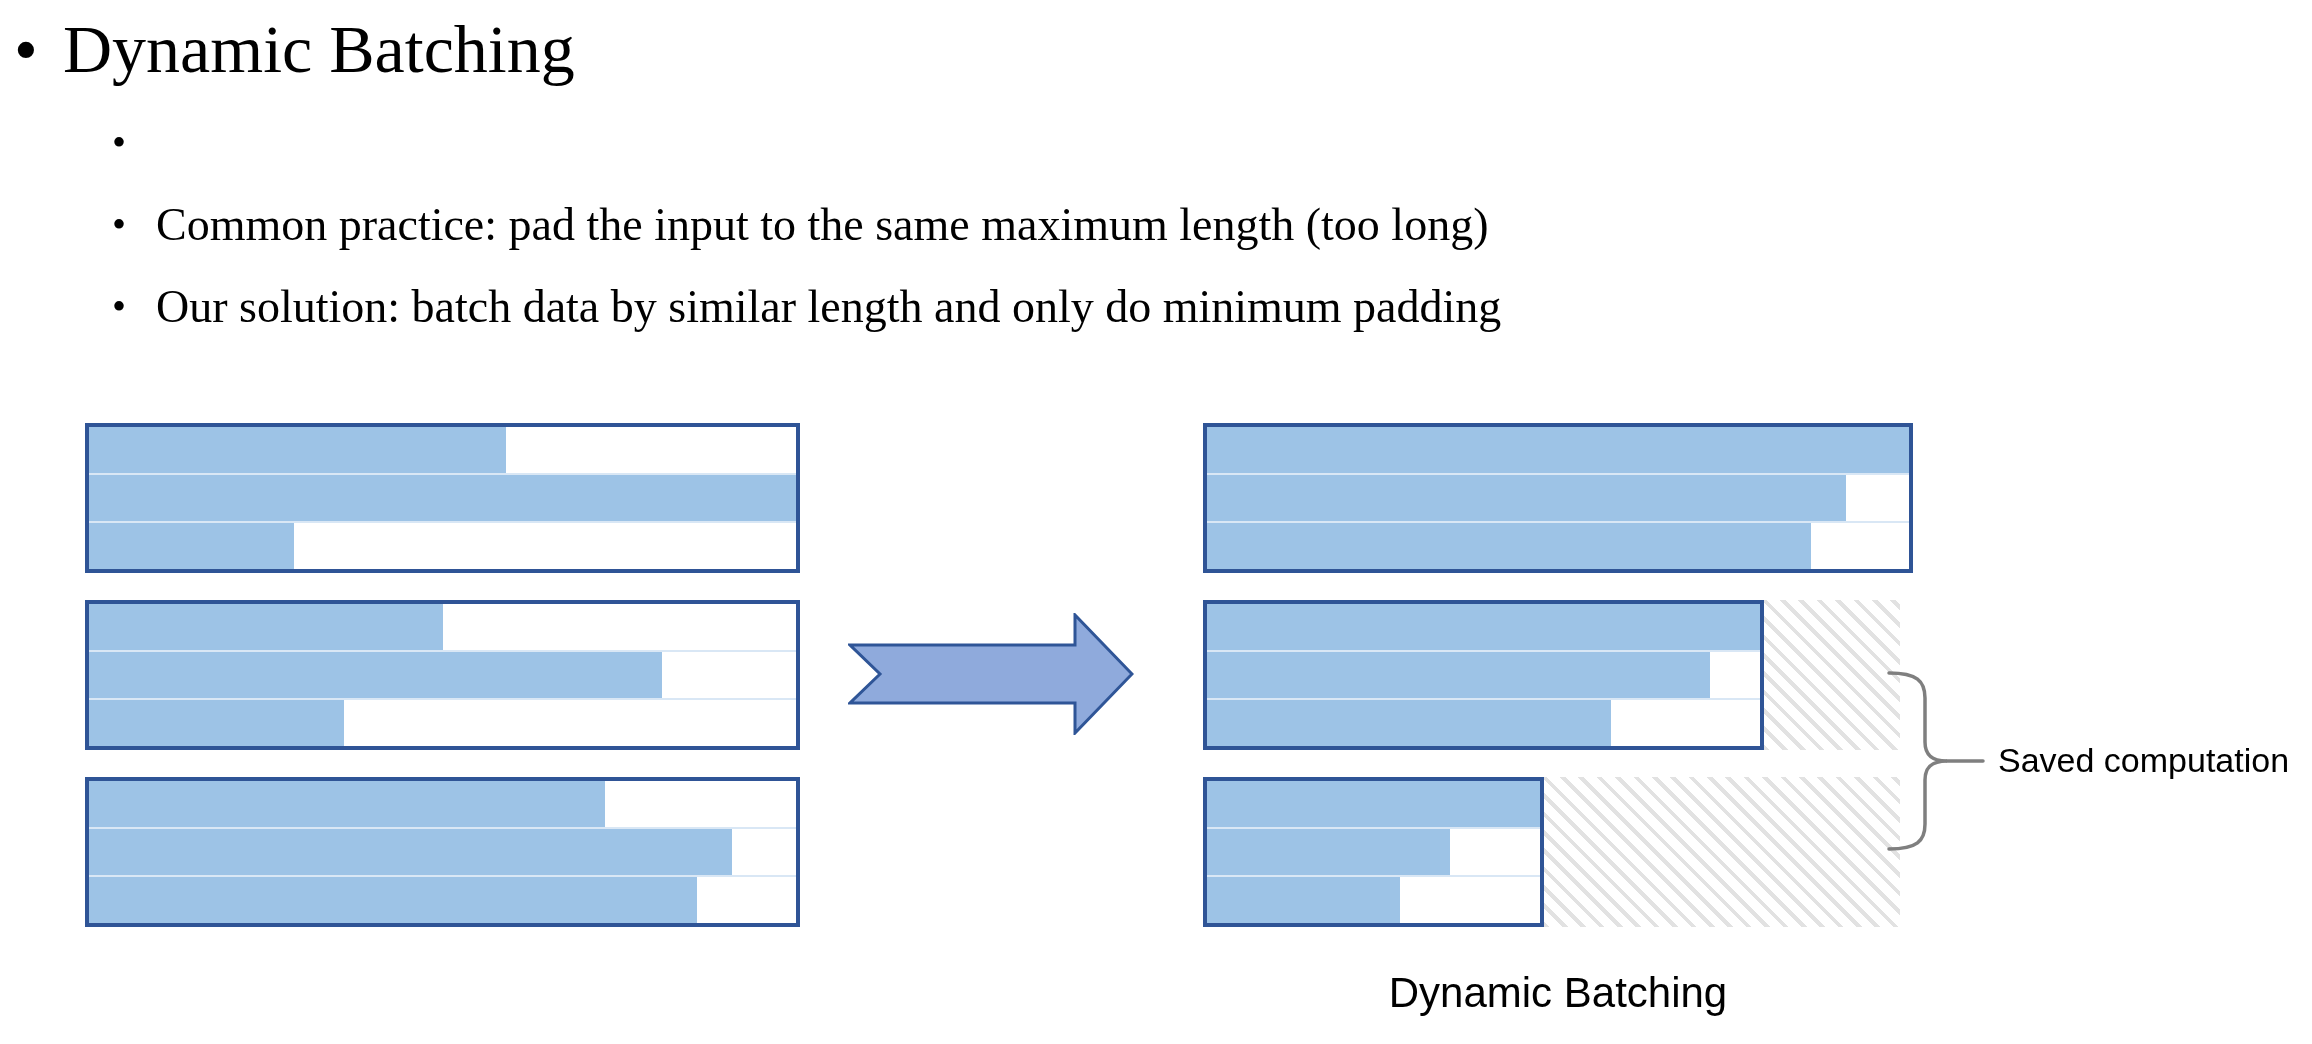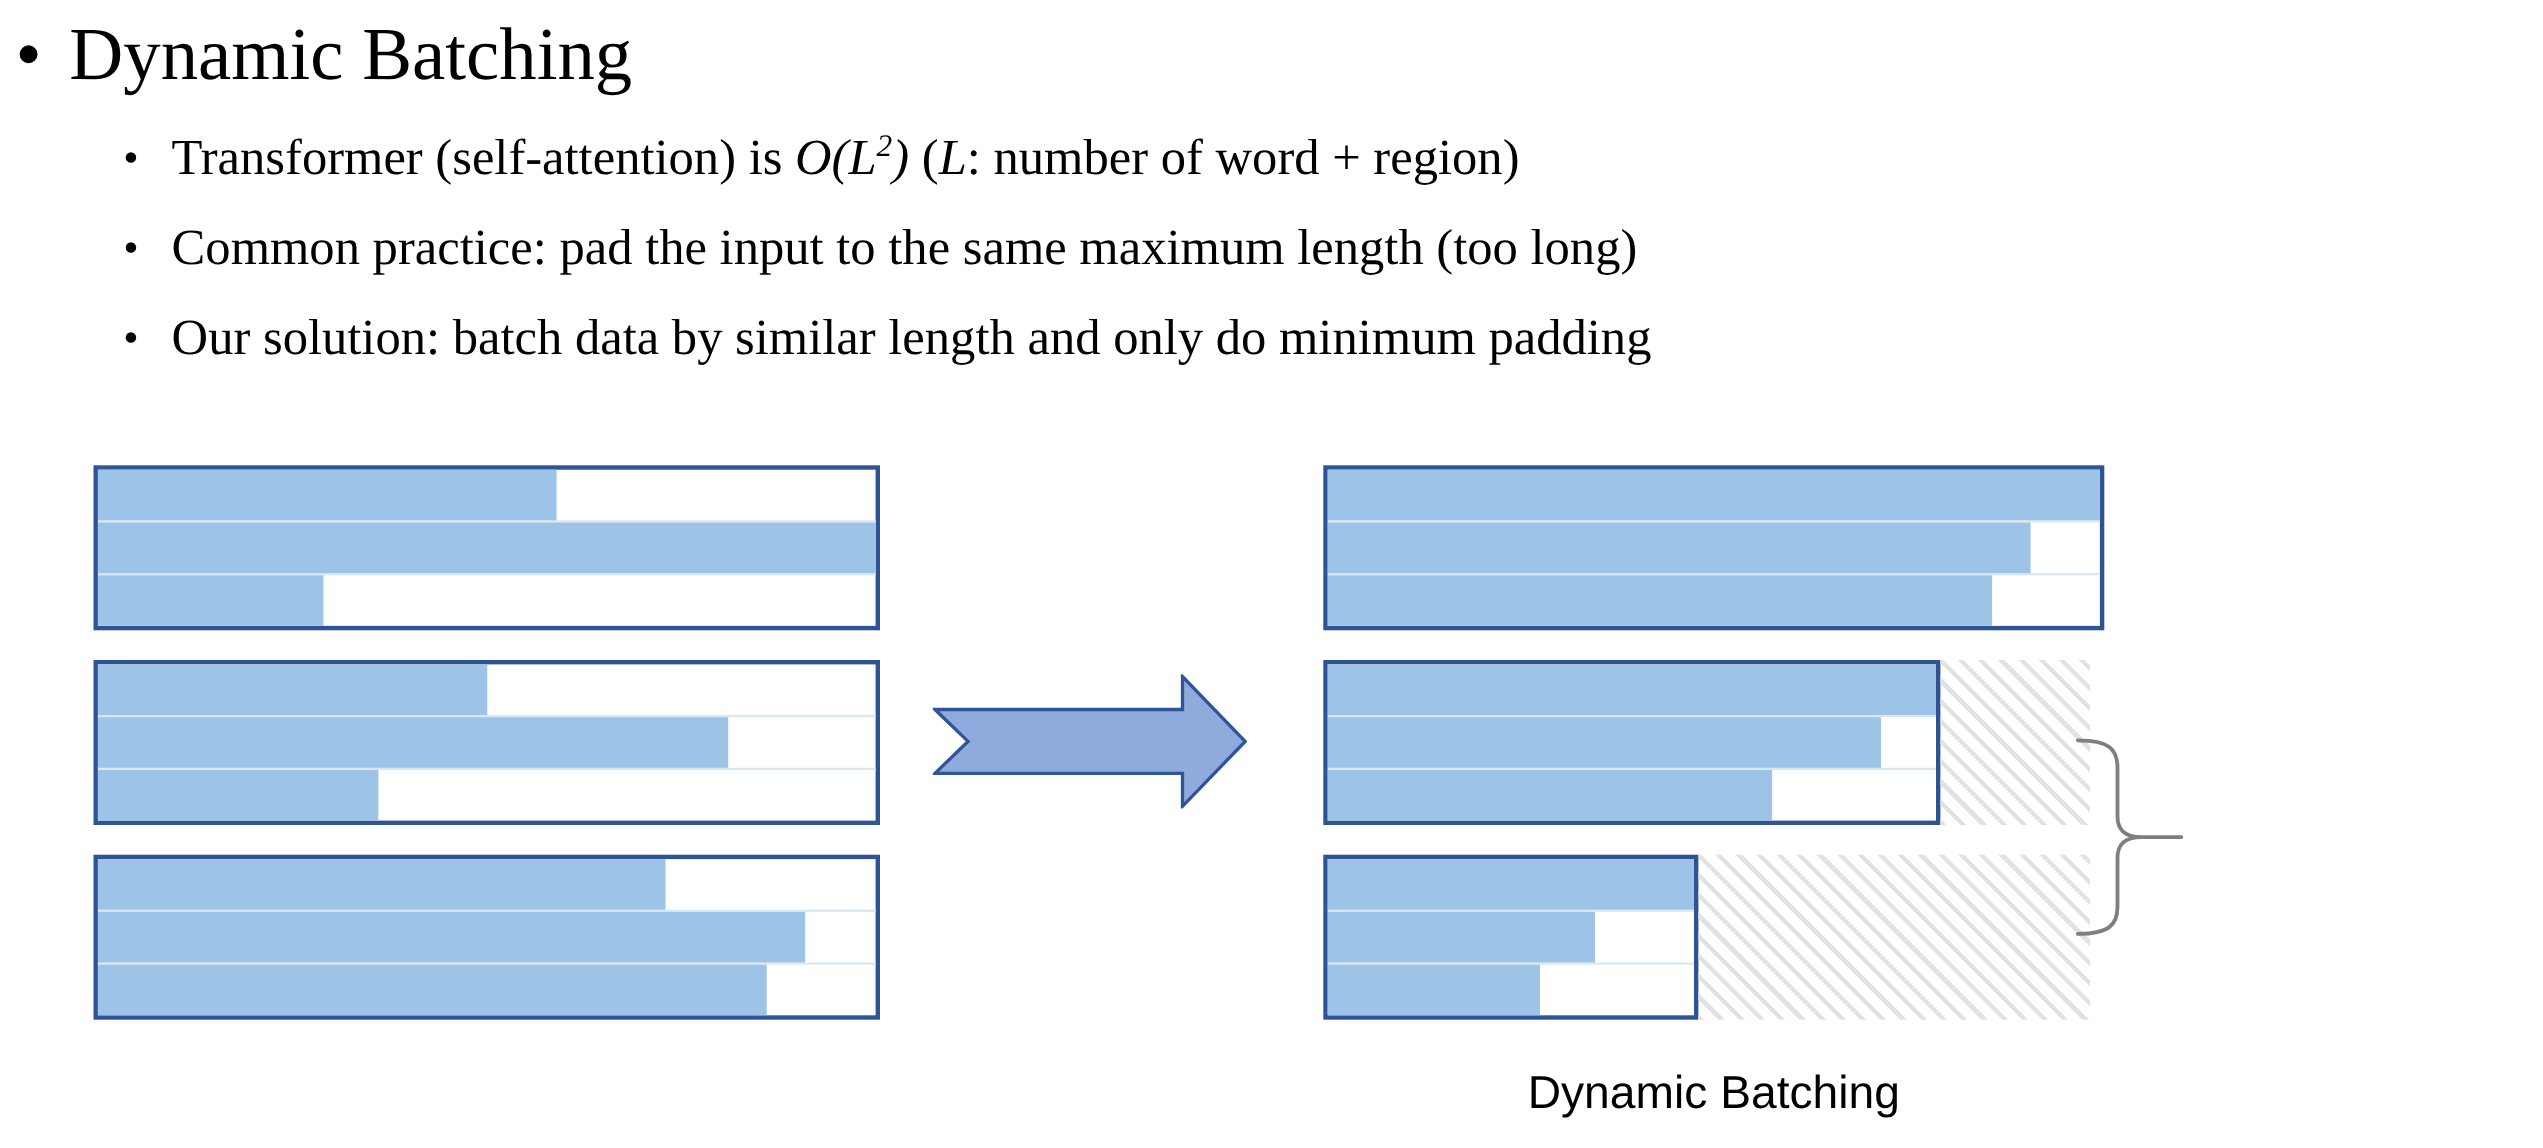--- a/index.html
+++ b/index.html
@@ -62,21 +62,20 @@
 <div class="slide" style="--bar-fill: #9DC3E6; --box-border: #2F5496; --arrow-fill: #8FAADC; --arrow-border: #2F5597; --hatch: #E2E2E2; --brace: #7F7F7F;">
 
   <div class="title-row">
     <span class="dot">•</span>
     <h1>Dynamic Batching</h1>
   </div>
 
   <ul class="bullets">
     <li>
       <span class="dot">•</span>
-      <span><span>Transformer (self-attention) is </span><span class="it">O(L</span><sup class="it">2</sup><span class="it">)</span><span> (</span><span class="it">L</span><span>: number of word + region)</span></span>
     </li>
     <li>
       <span class="dot">•</span>
       <span>Common practice: pad the input to the same maximum length (too long)</span>
     </li>
     <li>
       <span class="dot">•</span>
       <span>Our solution: batch data by similar length and only do minimum padding</span>
     </li>
   </ul>
@@ -168,16 +167,17 @@
 
   <svg class="arrow-svg" viewBox="0 0 286 122">
     <polygon points="2,32 227,32 227,2 284,61 227,120 227,90 2,90 32,61" style="fill:var(--arrow-fill,#8FAADC); stroke:var(--arrow-border,#2F5597); stroke-width:3; stroke-linejoin:miter;"></polygon>
   </svg>
 
   <svg class="brace-svg" viewBox="0 0 110 184">
     <path d="M2,3 C30,3 38,11 38,28 L38,72 C38,84 44,91 60,91 C44,91 38,98 38,110 L38,154 C38,171 30,179 2,179" style="fill:none; stroke:var(--brace,#7F7F7F); stroke-width:3.5; stroke-linecap:round;"></path>
     <path d="M60,91 L96,91" style="fill:none; stroke:var(--brace,#7F7F7F); stroke-width:3.5; stroke-linecap:round;"></path>
   </svg>
 
+  <div class="saved-label">Saved computation</div>
 
   <div class="caption dyn">Dynamic Batching</div>
 
 </div>
 
 </body></html>

